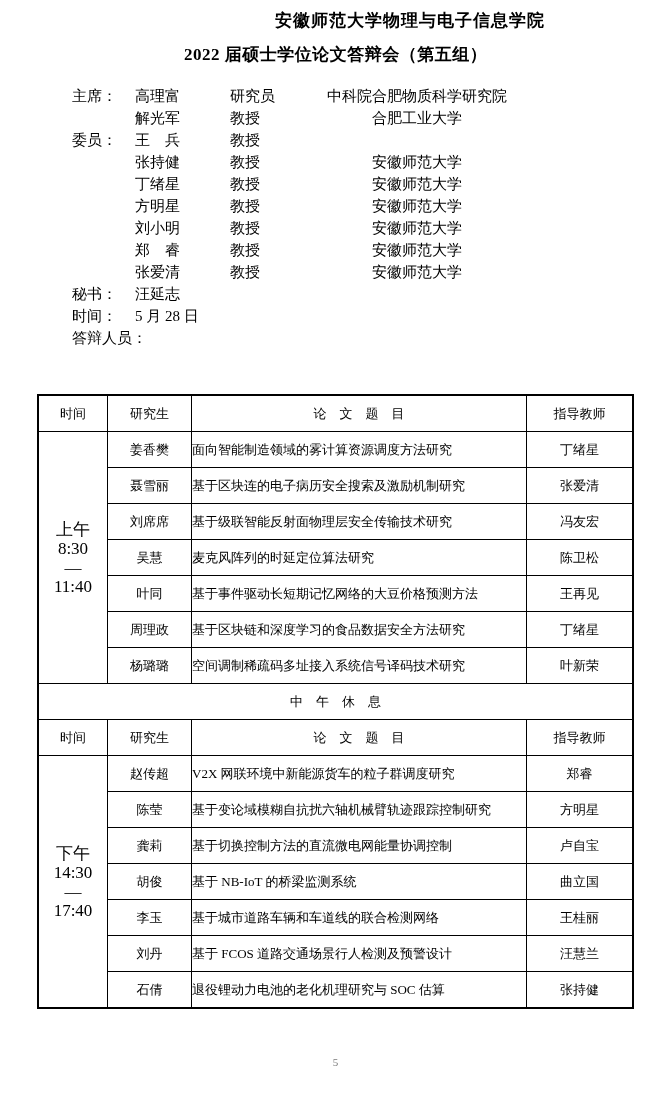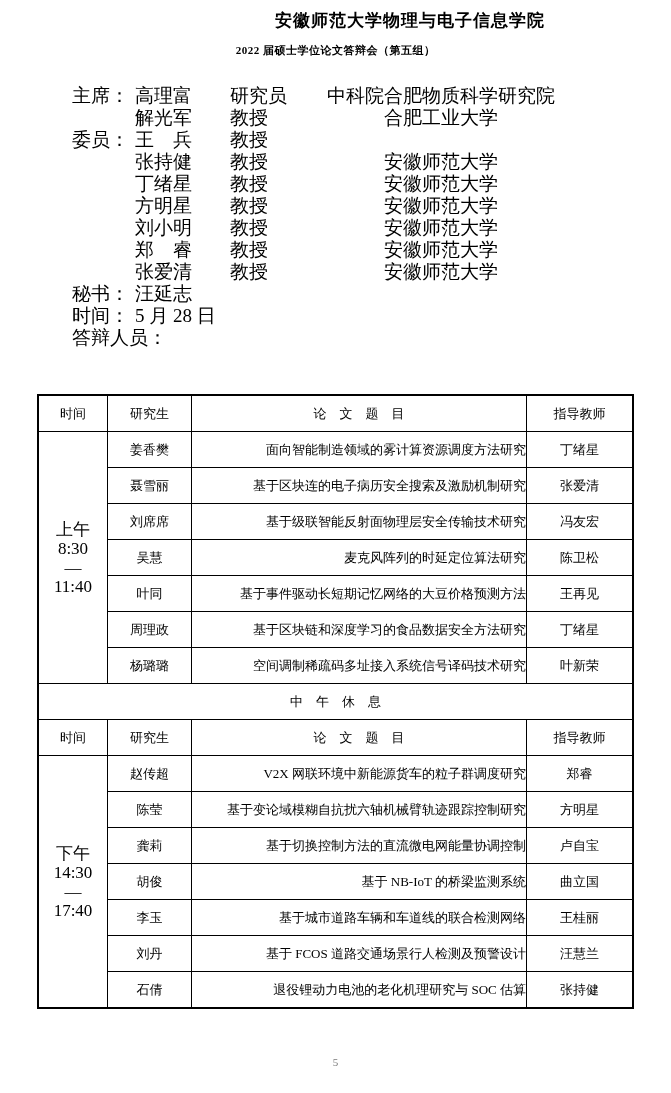--- a/index.html
+++ b/index.html
@@ -24,29 +24,29 @@
     font-size: 17px;
     font-weight: bold;
     letter-spacing: 1px;
   }
   .doc-subtitle {
     position: absolute;
     top: 43px;
     left: 0;
     width: 671px;
     text-align: center;
-    font-size: 11px;
+    font-size: 17px;
     font-weight: bold;
     letter-spacing: 0.5px;
   }
   .info-block {
     position: absolute;
     top: 85px;
     left: 72px;
-    font-size: 19px;
+    font-size: 15px;
   }
   .info-row {
     display: flex;
     height: 22px;
     line-height: 22px;
     white-space: nowrap;
   }
   .col-label { width: 63px; }
   .col-name  { width: 95px; }
   .col-title { width: 97px; }
@@ -65,21 +65,21 @@
     height: 35px;
     padding: 0;
     font-weight: normal;
     overflow: hidden;
     white-space: nowrap;
   }
   .c-time    { width: 68px;  text-align: center; }
   .c-student { width: 83px;  text-align: center; }
   .c-thesis  { width: 334px; }
   .c-advisor { width: 105px; text-align: center; }
-  .thesis-cell { text-align: right; padding-left: 10px; }
+  .thesis-cell { text-align: left; padding-left: 10px; }
   .thesis-head, .lunch-cell { text-align: center; }
   .session-time-cell {
     text-align: center;
     vertical-align: middle;
     font-size: 17px;
     line-height: 19px;
   }
   .page-number {
     position: absolute;
     top: 1056px;

